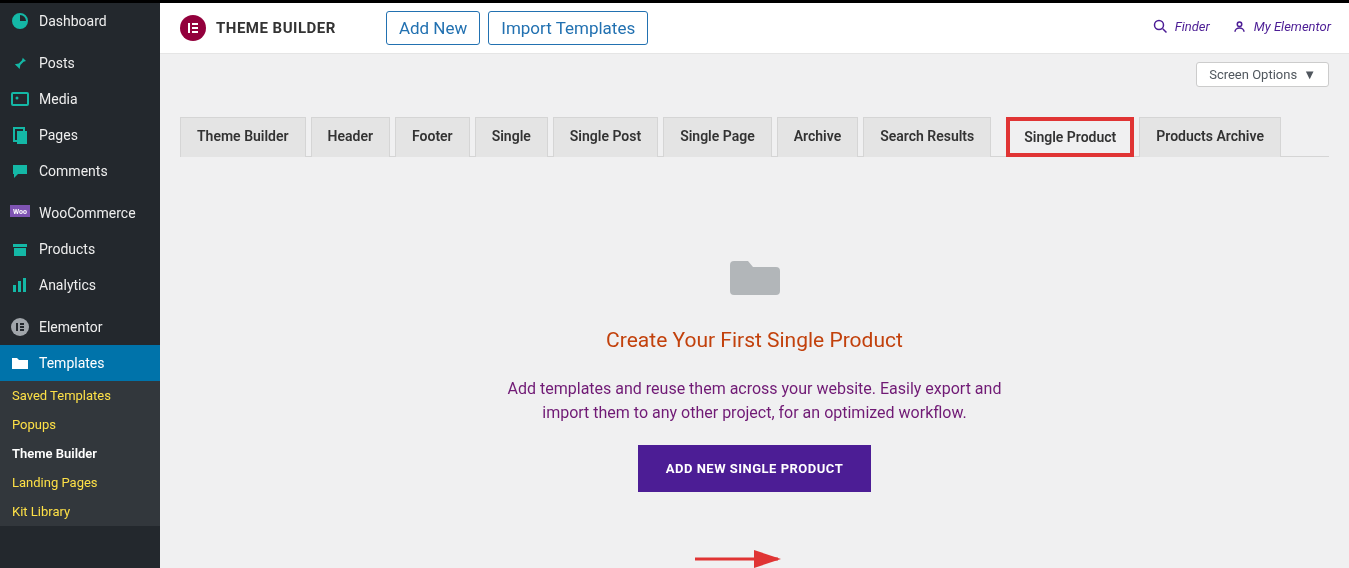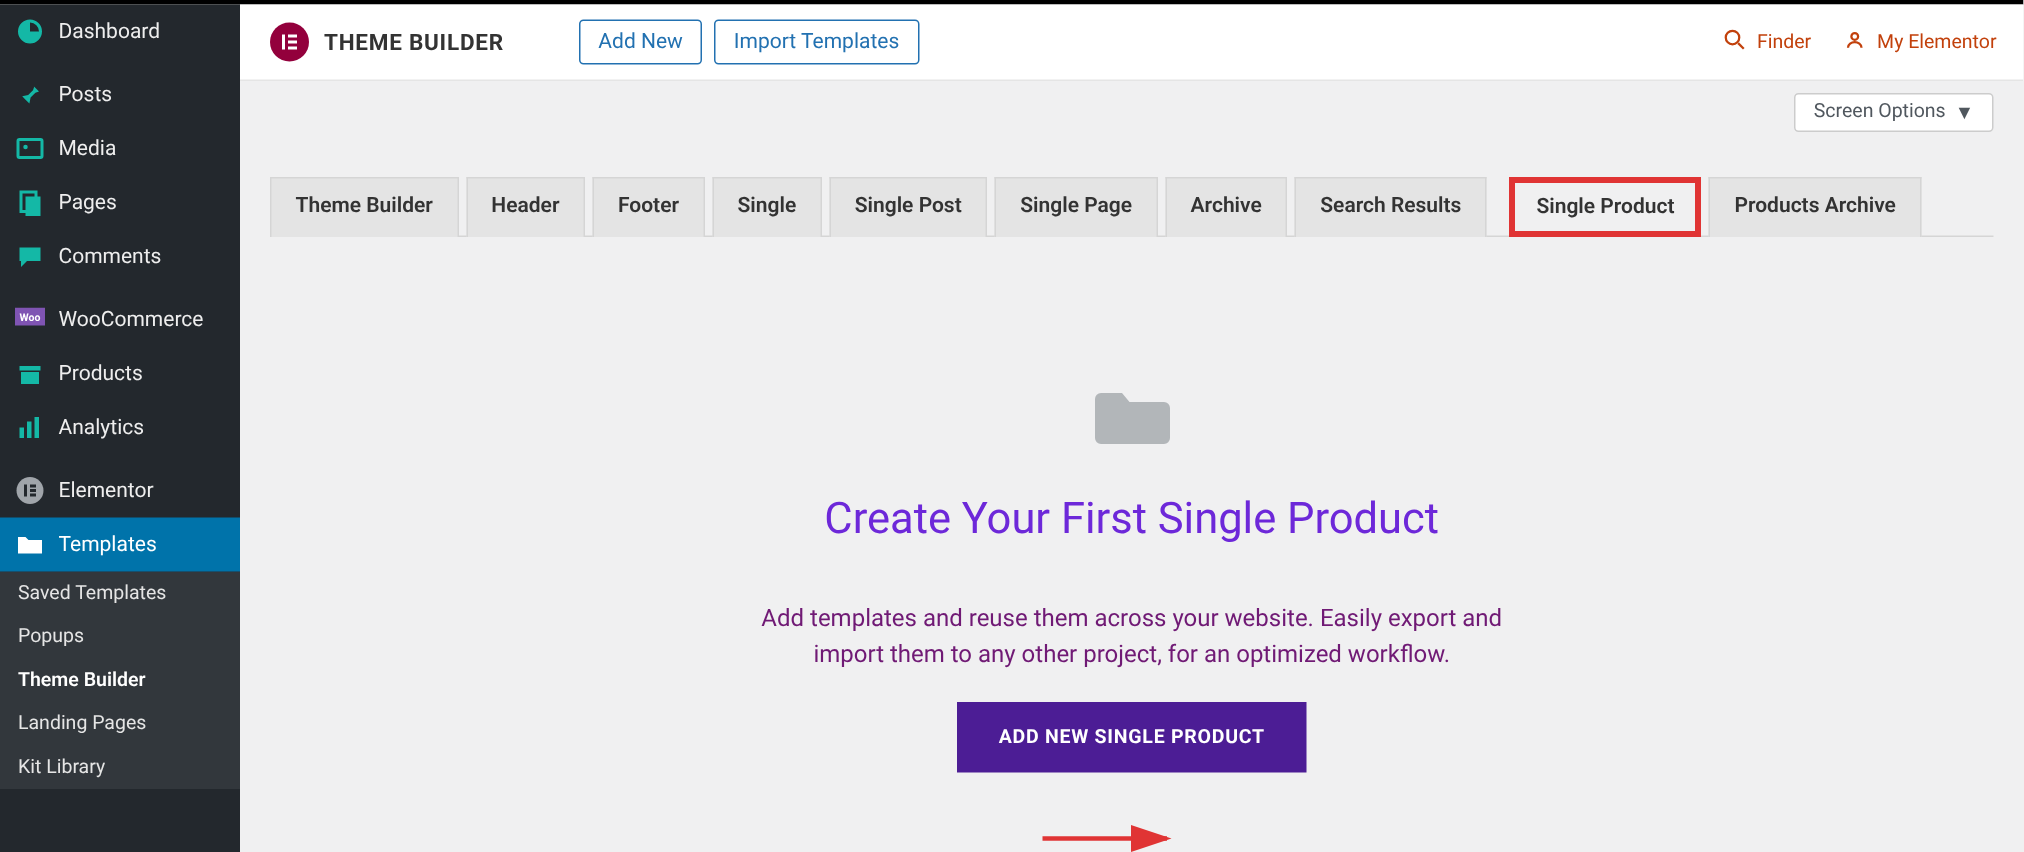--- a/index.html
+++ b/index.html
@@ -6,40 +6,40 @@
     html,body { width:1349px; height:568px; overflow:hidden; background:#f0f0f1; }
     .black-bar { height:3px; background:#000; }
     .layout { display:flex; height:565px; }
     .sidebar { width:160px; background:#23282d; color:#fff; flex-shrink:0; }
     .menu-item { display:flex; align-items:center; gap:9px; padding:8px 24px 8px 10px; font-size:14px; color:#eee; cursor:pointer; }
     .menu-item .icon { width:20px; height:20px; display:flex; align-items:center; justify-content:center; color:#14b8a6; }
     .menu-item.current { background:#0073aa; color:#fff; position:relative; }
     .menu-item.current .icon { color:#fff; }
     .menu-item.current::after { content:""; position:absolute; right:-8px; top:50%; transform:translateY(-50%); border:8px solid transparent; border-right-color:#f0f0f1; }
     .submenu { background:#32373c; }
-    .submenu-item { padding:7px 12px; font-size:13px; color:#e5e5e5; cursor:pointer; }
+    .submenu-item { padding:7px 12px; font-size:13px; color:#fde047; cursor:pointer; }
     .submenu-item.active { color:#fff; font-weight:600; }
     .sep { height:6px; }
     .main { flex:1; display:flex; flex-direction:column; }
     .topbar { background:#fff; height:51px; display:flex; align-items:center; padding:0 18px 0 20px; border-bottom:1px solid #e5e5e5;}
     .logo-circle { width:26px; height:26px; border-radius:50%; background:#93003c; color:#fff; font-weight:700; font-size:14px; display:flex; align-items:center; justify-content:center; margin-right:10px; font-family:Arial; }
     .brand { font-weight:700; font-size:15px; letter-spacing:0.5px; color:#333; text-transform:uppercase; margin-right:50px; }
-    .btn-outline { border:1px solid #2271b1; color:#2271b1; background:#fff; padding:6px 12px; font-size:14px; border-radius:3px; margin-right:8px; cursor:pointer; }
+    .btn-outline { border:1px solid #2271b1; color:#2271b1; background:#fff; padding:6px 12px; font-size:17px; border-radius:3px; margin-right:8px; cursor:pointer; }
     .topbar-spacer { flex:1; }
-    .top-action { display:flex; align-items:center; gap:7px; color:#c2410c; font-size:13px; margin-left:22px; cursor:pointer; }
+    .top-action { display:flex; gap:7px; color:#4c1d95; font-size:13px; margin-left:22px; cursor:pointer;font-style:italic; }
     .content { flex:1; position:relative; padding:0 20px; }
     .screen-opts-row { display:flex; justify-content:flex-end; padding-top:8px; }
-    .screen-opts { background:#fff; border:1px solid #ccc; border-radius:3px; padding:4px 12px; font-size:13px; color:#50575e; display:flex; align-items:flex-start; gap:6px; cursor:pointer; }
+    .screen-opts { background:#fff; border:1px solid #ccc; border-radius:3px; padding:4px 12px; font-size:13px; color:#50575e; display:flex; align-items:flex-end; gap:6px; cursor:pointer; }
     .tabs-wrap { margin-top:30px; display:flex; gap:5px; border-bottom:1px solid #d5d5d5; }
     .tab { background:#e4e4e4; border:1px solid #d5d5d5; border-bottom:none; padding:10px 16px; font-size:14px; color:#333; font-weight:600; cursor:pointer; margin-bottom:-1px; }
     .tab.active { background:#f0f0f1; border-bottom:1px solid #f0f0f1; }
     .tab.highlight { border:4px solid #e03434; padding:8px 14px;margin-left:10px; }
     .empty-body { text-align:center; padding-top:100px; }
     .folder-icon-wrap { color:#b2b6b9; margin-bottom:25px; }
-    .empty-title { font-size:29px; color:#6d28d9; font-weight:400; margin-bottom:37px; }
+    .empty-title { font-size:21px; color:#c2410c; font-weight:400; margin-bottom:25px; }
     .empty-desc { font-size:16px; color:#701a75; margin-bottom:20px; line-height:1.5; }
     .btn-green { background:#4c1d95; color:#fff; border:none; padding:16px 28px; font-size:13px; font-weight:700; letter-spacing:0.5px; cursor:pointer; }
     .arrow-svg { position:absolute; left:530px; top:490px; }
     svg { display:inline-block; }
   </style>
 </head>
 <body>
 
 <div class="black-bar"></div>
 <div class="layout">

